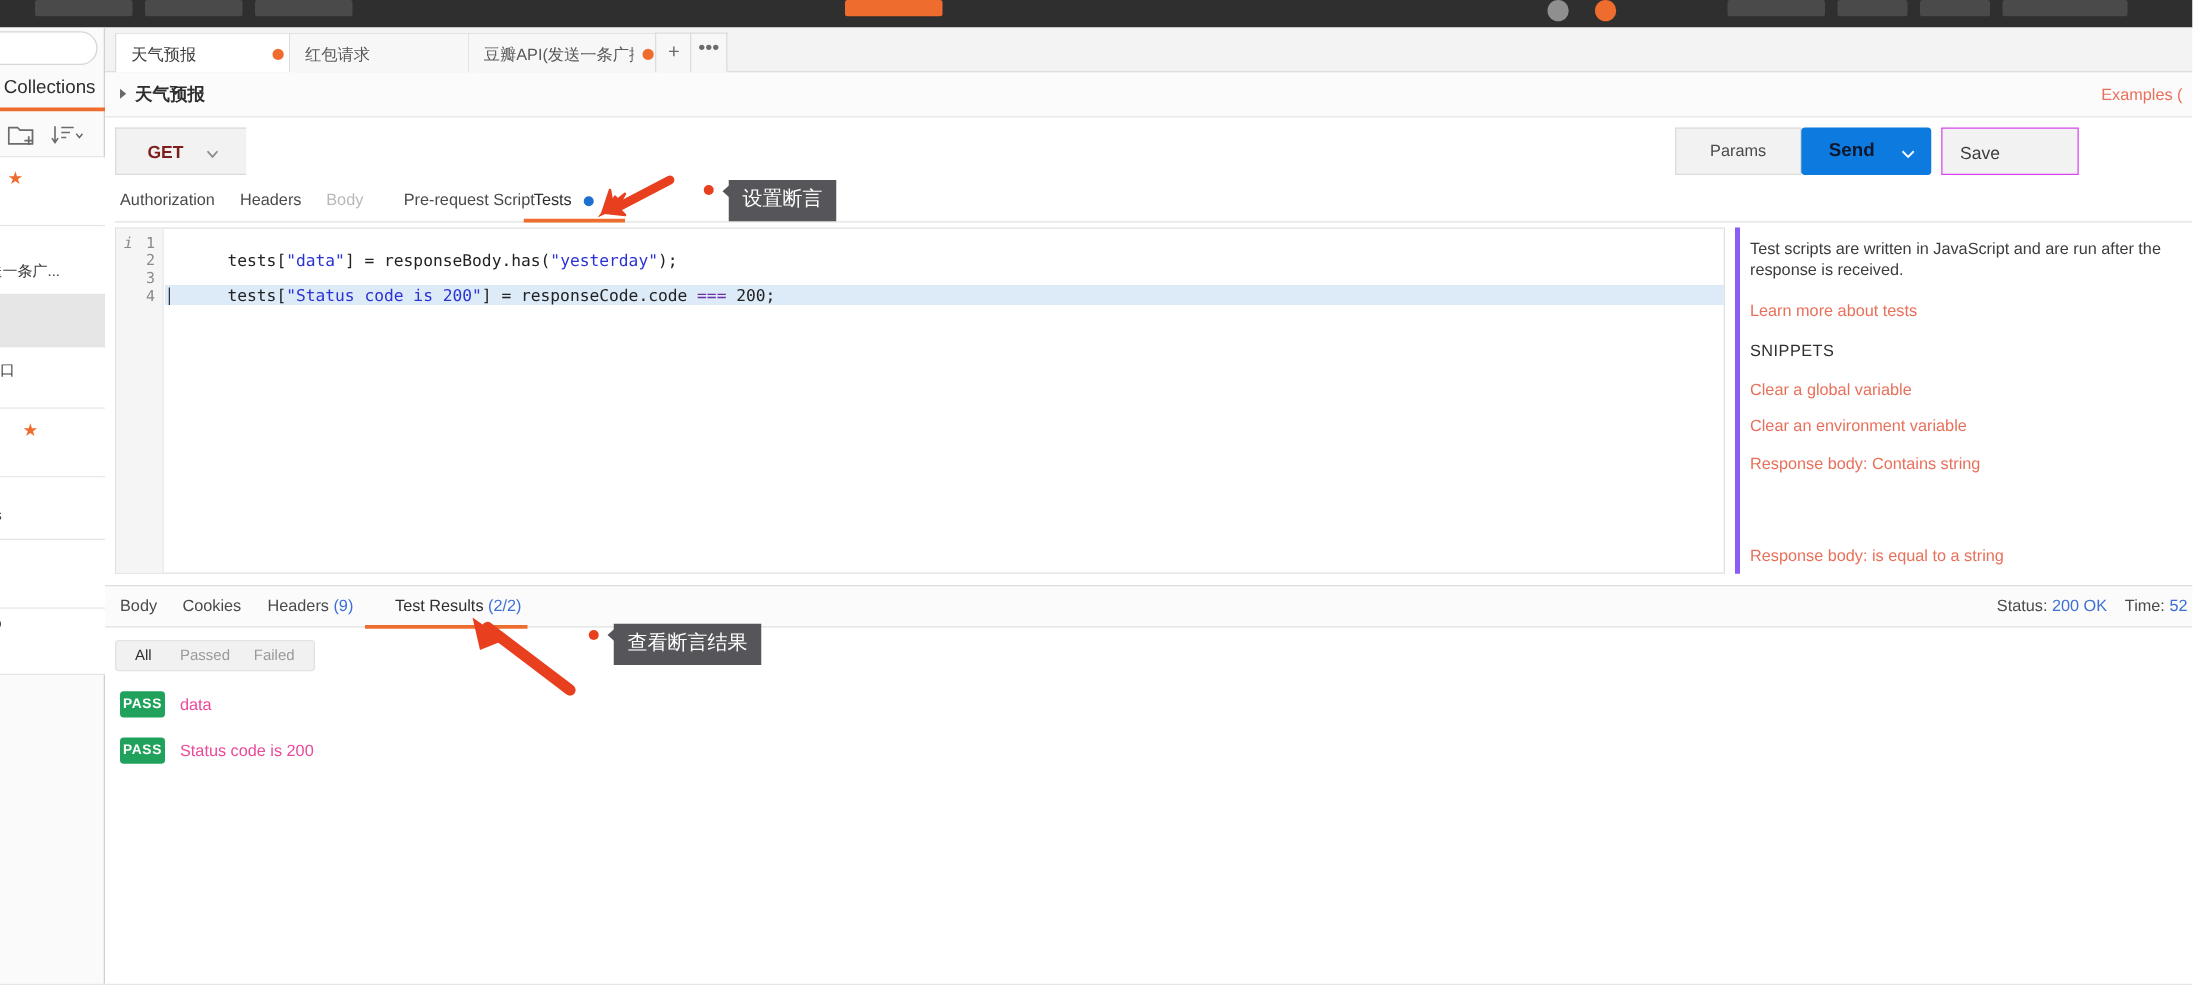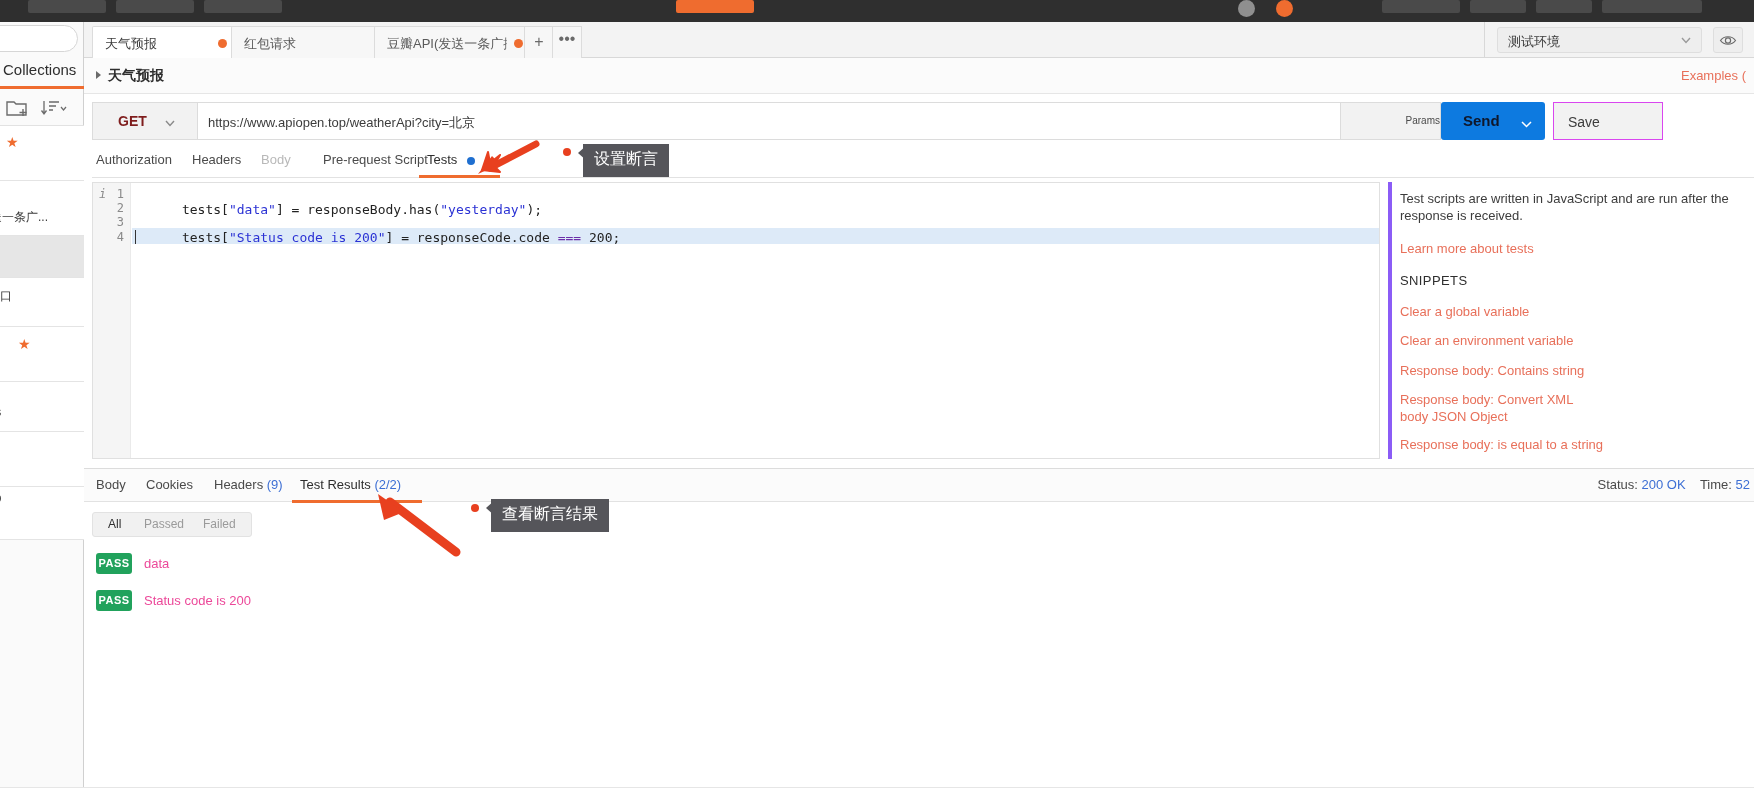--- a/index.html
+++ b/index.html
@@ -132,21 +132,21 @@
   .urlfield {
     position: absolute; left: 105px; top: 0; width: 1243px; height: 38px;
     background: #ffffff; border: 1px solid #dcdcdc;
   }
   .urlfield .u {
     position: absolute; left: 10px; top: 11px; font-size: 13px; color: #3c3c3c;
   }
   .params-btn {
     position: absolute; left: 1248px; top: 0; width: 101px; height: 38px;
     background: #f2f2f2; border: 1px solid #dcdcdc;
-    text-align: right; line-height: 36px; font-size: 10px; color: #4a4a4a;
+    text-align: center; line-height: 36px; font-size: 13px; color: #4a4a4a;
   }
   .send-btn {
     position: absolute; left: 1349px; top: 0; width: 104px; height: 38px;
     background: #0d7ae0; border-radius: 3px;
   }
   .send-btn .s {
     position: absolute; left: 22px; top: 10px; color: #0f172a;
     font-size: 15px; font-weight: bold;
   }
   .send-btn .chev { position: absolute; right: 12px; top: 14px; }
@@ -231,21 +231,21 @@
   }
 
   
   .resptabs {
     position: absolute; left: 84px; top: 468px; width: 1670px; height: 34px;
     background: #fbfbfb; border-top: 1px solid #dcdcdc; border-bottom: 1px solid #e2e2e2;
   }
   .rsp {
     position: absolute; top: 8px; font-size: 13px; color: #4a4a4a; white-space: nowrap;
   }
-  .rsp.active { color: #2e2e2e; }
+  .rsp.active { color: #2e2e2e; margin-left: 16px; }
   .rsp .cnt { color: #3d6fd4; }
   .rsp-underline { position: absolute; height: 3px; background: #ef6c2f; top: 31px; }
   .status-right {
     position: absolute; right: 4px; top: 8px; font-size: 13px; color: #4a4a4a; white-space: nowrap;
   }
   .status-right b { color: #3d6fd4; font-weight: normal; }
 
   
   .filters {
     position: absolute; left: 92px; top: 512px; width: 160px; height: 25px;
@@ -369,58 +369,37 @@
       <span class="lbl" style="width:120px;">豆瓣API(发送一条广播</span>
       <span class="dot-unsaved" style="left:139px;"></span>
     </div>
     <div class="tab-plus" style="left:440px;">
       <span>+</span>
     </div>
     <div class="tab-more" style="left:468px; line-height:24px;">
       <span>•••</span>
     </div>
 
-    <div class="env-wrap" style="width:270px;">
-      <div class="env-select">
-        <span class="v">测试环境</span>
-        <span class="chev">
-          <svg width="14" height="14" viewBox="0 0 14 14">
-              <path d="M3 5 L7 9.5 L11 5" fill="none" stroke="#9a9a9a" stroke-width="1.4"></path>
-            </svg>
-        </span>
-      </div>
-      <div class="env-eye">
-        <span style="position:absolute;left:5px;top:4px;">
-          <svg width="19" height="17" viewBox="0 0 19 17">
-            <path d="M1.5 8.5 C5 3.5, 13 3.5, 16.5 8.5 C13 13.5, 5 13.5, 1.5 8.5 Z" fill="none" stroke="#6b6b6b" stroke-width="1.2"></path>
-            <circle cx="9" cy="8.5" r="2.6" fill="none" stroke="#6b6b6b" stroke-width="1.2"></circle>
-          </svg>
-        </span>
-      </div>
-    </div>
   </div>
 
   <div class="crumbbar">
     <span class="crumb-caret"></span>
     <span class="crumb-txt">天气预报</span>
     <span class="examples-link">Examples (</span>
   </div>
 
   <div class="urlbar">
     <div class="method">
       <span class="m">GET</span>
       <span class="chev">
         <svg width="14" height="14" viewBox="0 0 14 14">
             <path d="M3 5 L7 9.5 L11 5" fill="none" stroke="#8a8a8a" stroke-width="1.4"></path>
           </svg>
       </span>
     </div>
-    <div class="urlfield">
-      <span class="u">https://www.apiopen.top/weatherApi?city=北京</span>
-    </div>
     <div class="params-btn">
       <span>Params</span>
     </div>
     <div class="send-btn">
       <span class="s">Send</span>
       <span class="chev">
         <svg width="13" height="12" viewBox="0 0 13 12">
             <path d="M2 4 L6.5 8.5 L11 4" fill="none" stroke="#ffffff" stroke-width="1.5"></path>
           </svg>
       </span>
@@ -460,21 +439,20 @@
     <span class="caret" style="left:42px; top:47px;"></span>
   </div>
 
   <div class="snippets">
     <div class="sn-intro">Test scripts are written in JavaScript and are run after the response is received.</div>
     <div class="sn-learn">Learn more about tests</div>
     <div class="sn-title">SNIPPETS</div>
     <div class="sn-item" style="top:121px;">Clear a global variable</div>
     <div class="sn-item" style="top:150px;">Clear an environment variable</div>
     <div class="sn-item" style="top:180px;">Response body: Contains string</div>
-    <div class="sn-item" style="top:209px; width:175px;">Response body: Convert XML body  JSON Object</div>
     <div class="sn-item" style="top:254px;">Response body: is equal to a string</div>
 
   </div>
 
   <div class="resptabs">
     <span class="rsp" style="left:12px;">Body</span>
     <span class="rsp" style="left:62px;">Cookies</span>
     <span class="rsp" style="left:130px;">
       <span>Headers</span>
       <span class="cnt">(9)</span>

